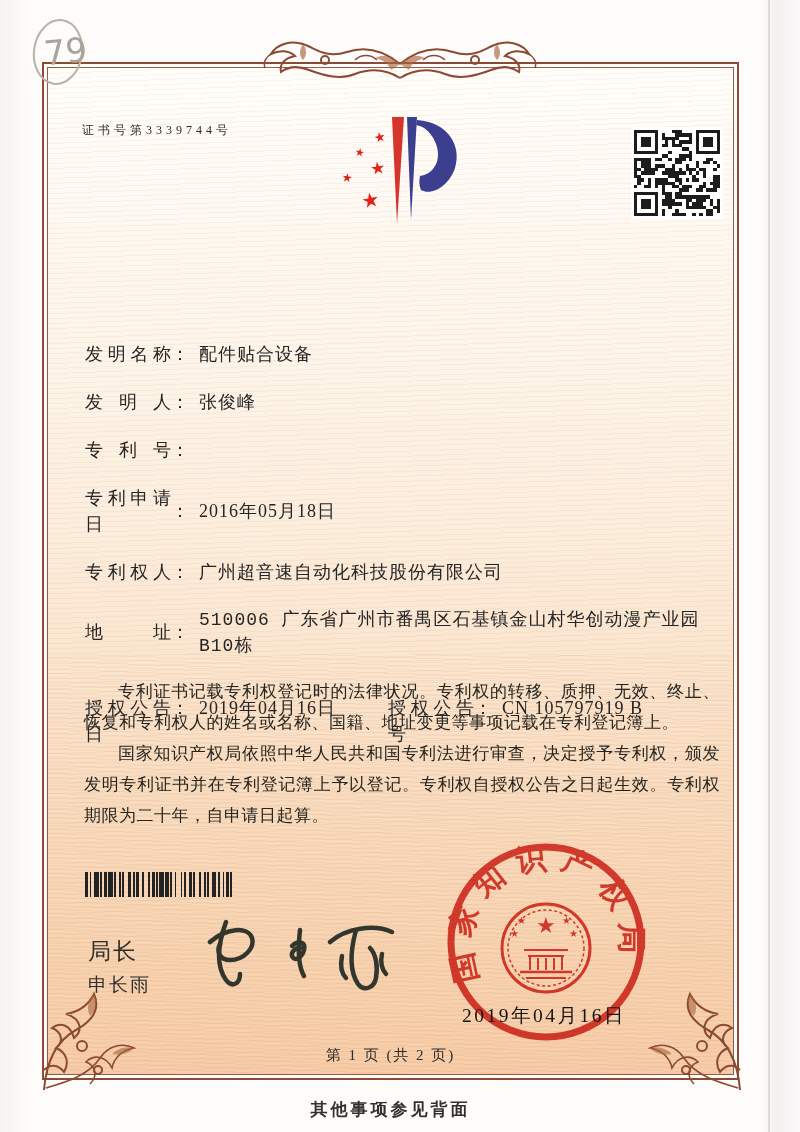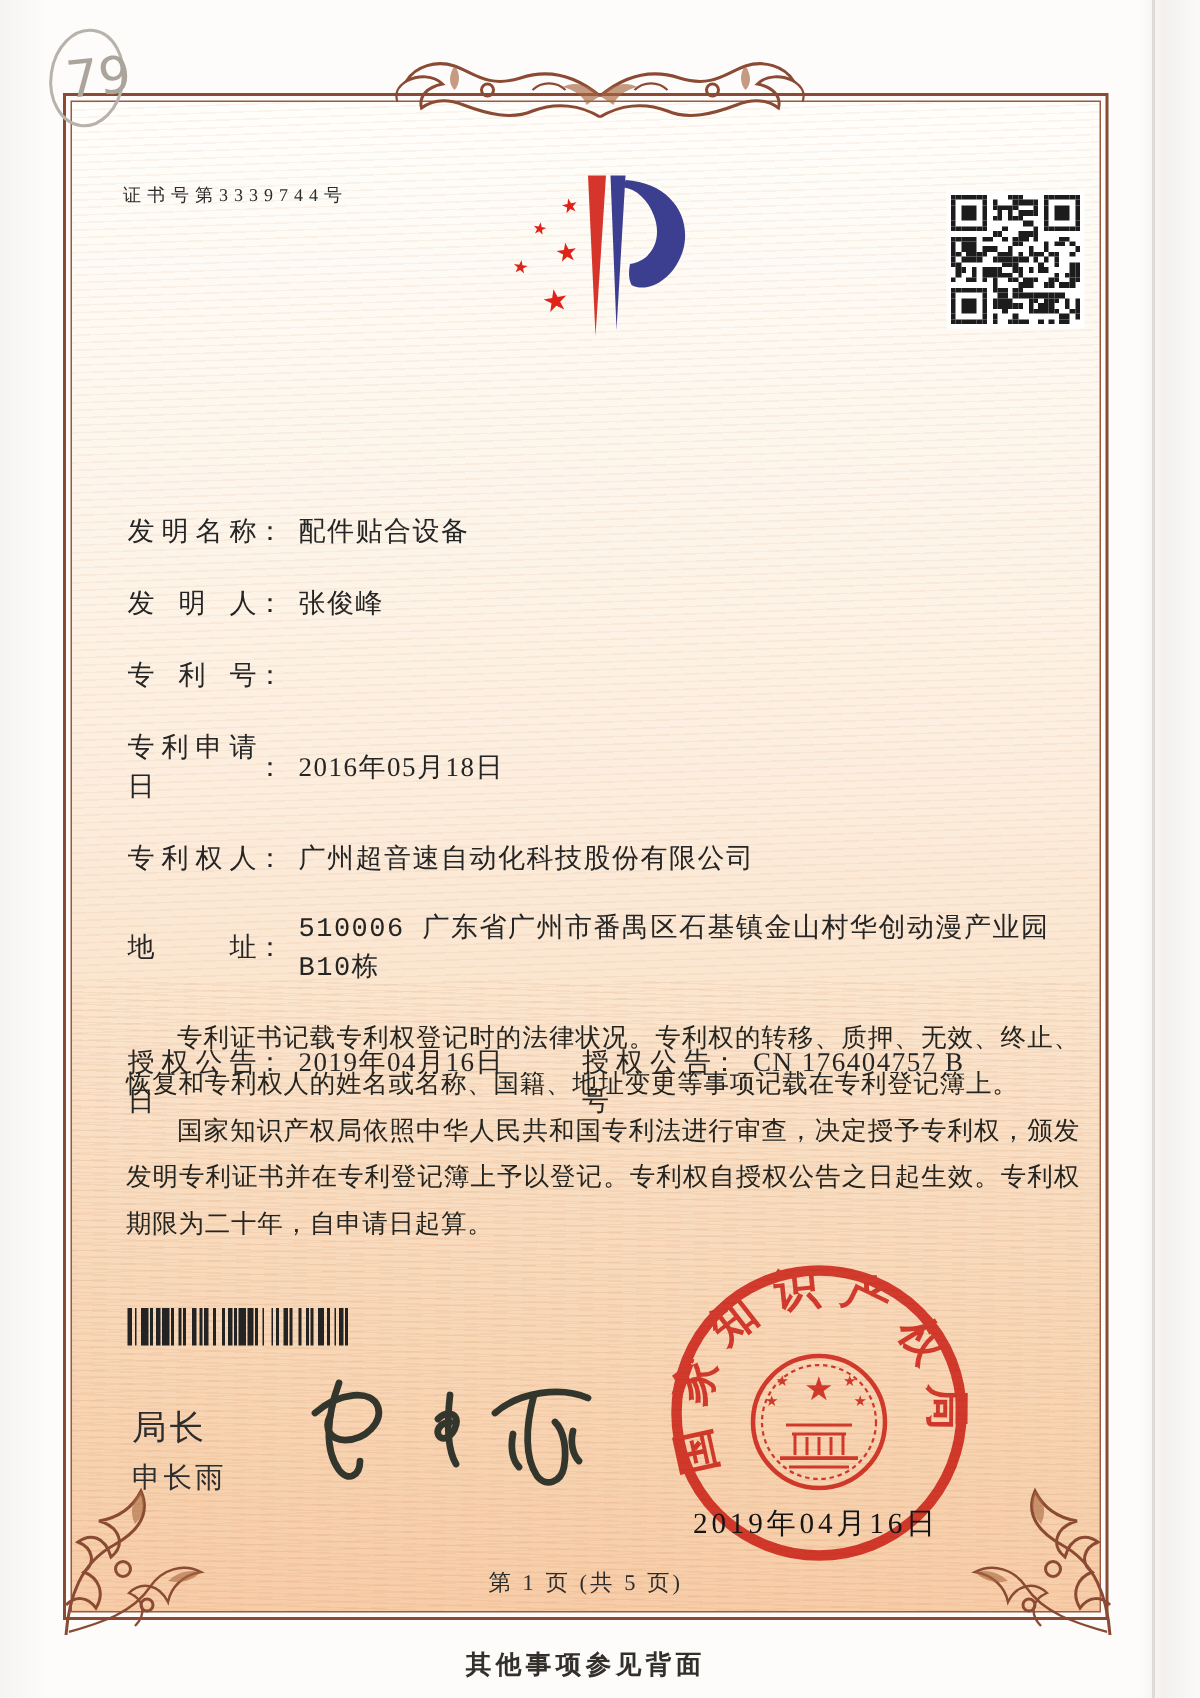--- a/index.html
+++ b/index.html
@@ -806,21 +806,21 @@
     </div>
     <div class="frow frow-split">
       <span class="half">
         <span class="flabel">授权公告日</span>
           <span class="fcolon">：</span>
         <span class="fvalue">2019年04月16日</span>
       </span>
       <span class="half half2">
         <span class="flabel">授权公告号</span>
           <span class="fcolon">：</span>
-        <span class="fvalue">CN 176404757 B</span>
+        <span class="fvalue">CN 105797919 B</span>
       </span>
     </div>
   </div>
 
   <div class="paras">
     <p>专利证书记载专利权登记时的法律状况。专利权的转移、质押、无效、终止、恢复和专利权人的姓名或名称、国籍、地址变更等事项记载在专利登记簿上。</p>
     <p>国家知识产权局依照中华人民共和国专利法进行审查，决定授予专利权，颁发发明专利证书并在专利登记簿上予以登记。专利权自授权公告之日起生效。专利权期限为二十年，自申请日起算。</p>
   </div>
 
   <div class="barcode" id="barcode">
@@ -925,16 +925,16 @@
       </g>
       <path d="M84,112 L128,112" stroke-width="2"></path>
       <path d="M88,118 L124,118" stroke-width="2"></path>
       <path d="M90,118 L90,132 M122,118 L122,132 M98,120 L98,132 M114,120 L114,132 M106,120 L106,132" stroke-width="2"></path>
       <path d="M80,134 L132,134" stroke-width="2.5"></path>
       <path d="M86,140 L126,140" stroke-width="2"></path>
     </g>
   </svg>
   <div class="seal-date">2019年04月16日</div>
 
-  <div class="page-info">第 1 页 (共 5 页)</div>
+  <div class="page-info">第 1 页 (共 2 页)</div>
   <div class="back-note">其他事项参见背面</div>
 
 </div>
 
 </body></html>

